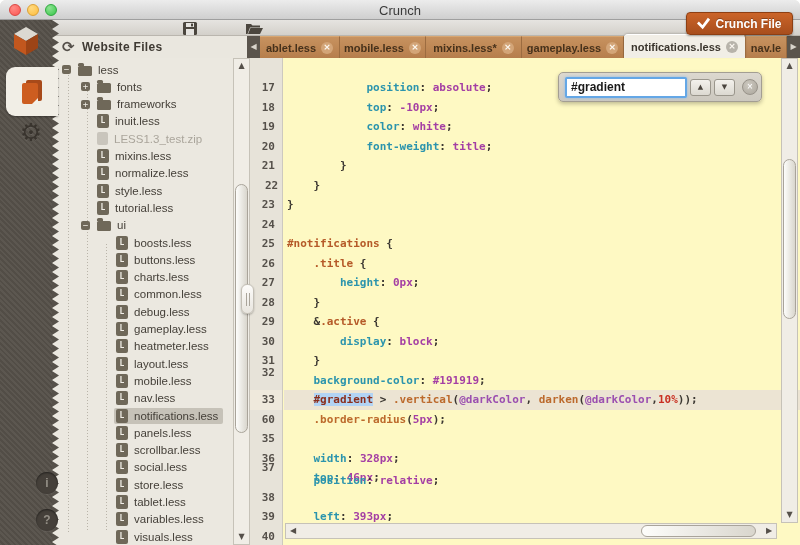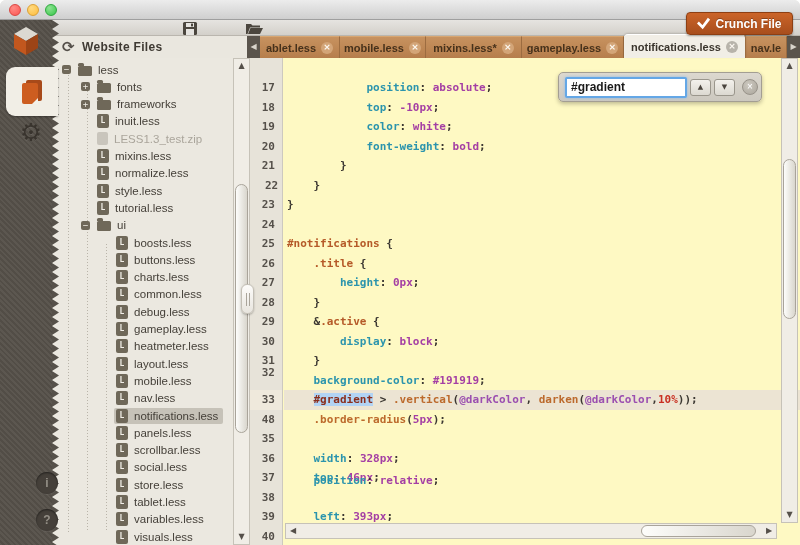--- a/index.html
+++ b/index.html
@@ -128,20 +128,21 @@
 </style>
 </head>
 <body>
 
 <div id="window">
 
   <div id="titlebar">
     <div class="tl" id="tl-close"></div>
     <div class="tl" id="tl-min"></div>
     <div class="tl" id="tl-zoom"></div>
+    <div id="win-title">Crunch</div>
   </div>
 
   <div id="toolbar">
     <div class="tbtn" id="save-btn">
       <svg width="16" height="15" viewBox="0 0 16 15">
         <rect x="1" y="1" width="14" height="13" rx="1.5" fill="#4b463e"></rect>
         <rect x="4" y="2" width="8" height="4" fill="#e6e4e0"></rect>
         <rect x="9" y="2.6" width="2" height="2.8" fill="#4b463e"></rect>
         <rect x="4" y="8" width="8" height="6" fill="#e6e4e0"></rect>
       </svg>
@@ -451,33 +452,33 @@
         <div class="lnum" style="top: 156.5px;">24</div>
         <div class="lnum" style="top: 176px;">25</div>
         <div class="lnum" style="top: 195.5px;">26</div>
         <div class="lnum" style="top: 215px;">27</div>
         <div class="lnum" style="top: 234.5px;">28</div>
         <div class="lnum" style="top: 254px;">29</div>
         <div class="lnum" style="top: 273.5px;">30</div>
         <div class="lnum" style="top: 293px;">31</div>
         <div class="lnum" style="top: 305px; text-align: right;">32</div>
         <div class="lnum cur" style="top: 332px;">33</div>
-        <div class="lnum" style="top: 351.5px;">48</div>
+        <div class="lnum" style="top: 351.5px;">60</div>
         <div class="lnum" style="top: 371px;">35</div>
         <div class="lnum" style="top: 390.5px;">36</div>
-        <div class="lnum" style="top: 410px;">37</div>
+        <div class="lnum" style="top: 400px;">37</div>
         <div class="lnum" style="top: 429.5px;">38</div>
         <div class="lnum" style="top: 449px;">39</div>
         <div class="lnum" style="top: 468.5px;">40</div>
       </div>
     <div id="code-area">
         <div class="cline" style="top: 20px;"><span>            </span><span class="c-prop">position</span><span>: </span><span class="c-val">absolute</span><span>;</span></div>
         <div class="cline" style="top: 39.5px;"><span>            </span><span class="c-prop">top</span><span>: </span><span class="c-num">-10px</span><span>;</span></div>
         <div class="cline" style="top: 59px;"><span>            </span><span class="c-prop">color</span><span>: </span><span class="c-val">white</span><span>;</span></div>
-        <div class="cline" style="top: 78.5px;"><span>            </span><span class="c-prop">font-weight</span><span>: </span><span class="c-val">bold</span><span>;</span></div>
+        <div class="cline" style="top: 78.5px;"><span>            </span><span class="c-prop">font-weight</span><span>: </span><span class="c-val">title</span><span>;</span></div>
         <div class="cline" style="top: 98px;"><span>        }</span></div>
         <div class="cline" style="top: 117.5px;"><span>    }</span></div>
         <div class="cline" style="top: 137px;"><span>}</span></div>
         <div class="cline" style="top: 156.5px;"></div>
         <div class="cline" style="top: 176px;"><span class="c-sel">#notifications</span><span> {</span></div>
         <div class="cline" style="top: 195.5px;"><span>    </span><span class="c-sel">.title</span><span> {</span></div>
         <div class="cline" style="top: 215px;"><span>        </span><span class="c-prop">height</span><span>: </span><span class="c-num">0px</span><span>;</span></div>
         <div class="cline" style="top: 234.5px;"><span>    }</span></div>
         <div class="cline" style="top: 254px;"><span>    &amp;</span><span class="c-sel">.active</span><span> {</span></div>
         <div class="cline" style="top: 273.5px;"><span>        </span><span class="c-prop">display</span><span>: </span><span class="c-val">block</span><span>;</span></div>

